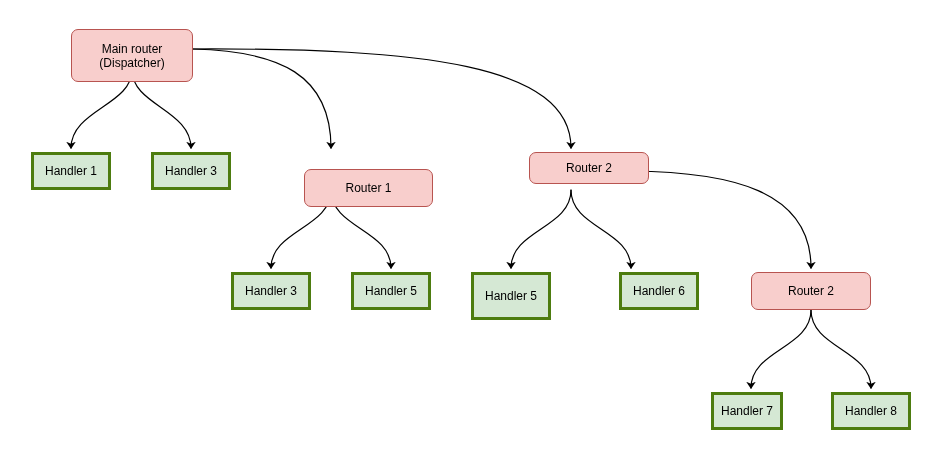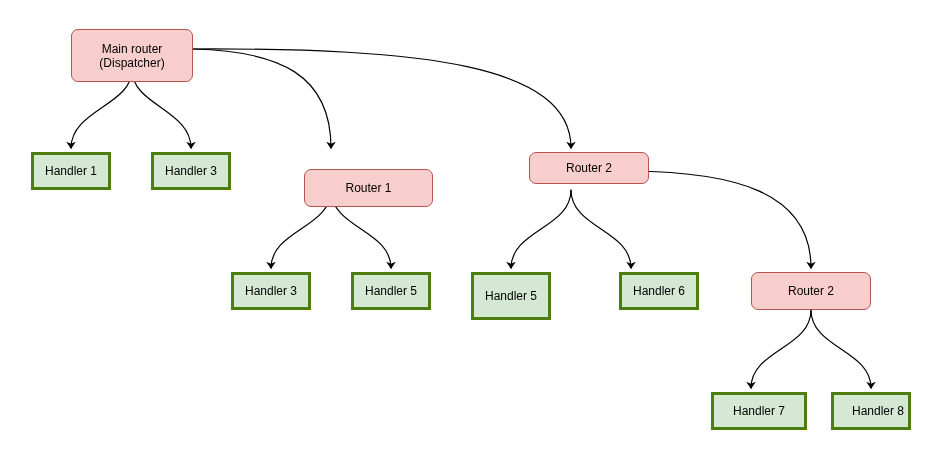--- a/index.html
+++ b/index.html
@@ -86,17 +86,17 @@
 (Dispatcher)</span></div>
       <div class="node node-handler" style="left: 31px; top: 152px; width: 80px; height: 38px;"><span class="node-label">Handler 1</span></div>
       <div class="node node-handler" style="left: 151px; top: 152px; width: 80px; height: 38px;"><span class="node-label">Handler 3</span></div>
       <div class="node node-router" style="left: 271px; top: 169px; width: 129px; height: 38px; margin-left: 33px;"><span class="node-label">Router 1</span></div>
       <div class="node node-router" style="left: 529px; top: 152px; width: 120px; height: 32px;"><span class="node-label">Router 2</span></div>
       <div class="node node-handler" style="left: 231px; top: 272px; width: 80px; height: 38px; justify-content: center;"><span class="node-label">Handler 3</span></div>
       <div class="node node-handler" style="left: 351px; top: 272px; width: 80px; height: 38px;"><span class="node-label">Handler 5</span></div>
       <div class="node node-handler" style="left: 471px; top: 272px; width: 80px; height: 48px;"><span class="node-label">Handler 5</span></div>
       <div class="node node-handler" style="left: 591px; top: 272px; width: 80px; height: 38px; margin-left: 28px;"><span class="node-label">Handler 6</span></div>
       <div class="node node-router" style="left: 751px; top: 272px; width: 120px; height: 38px;"><span class="node-label">Router 2</span></div>
-      <div class="node node-handler" style="left: 711px; top: 392px; width: 96px; height: 38px;"><span class="node-label">Handler 7</span></div>
-      <div class="node node-handler" style="left: 831px; top: 392px; width: 80px; height: 38px; justify-content: flex-end;"><span class="node-label">Handler 8</span></div>
+      <div class="node node-handler" style="left: 711px; top: 392px; width: 72px; height: 38px;"><span class="node-label">Handler 7</span></div>
+      <div class="node node-handler" style="left: 831px; top: 392px; width: 80px; height: 38px;"><span class="node-label">Handler 8</span></div>
     </div>
 
 </div>
 
 </body></html>

